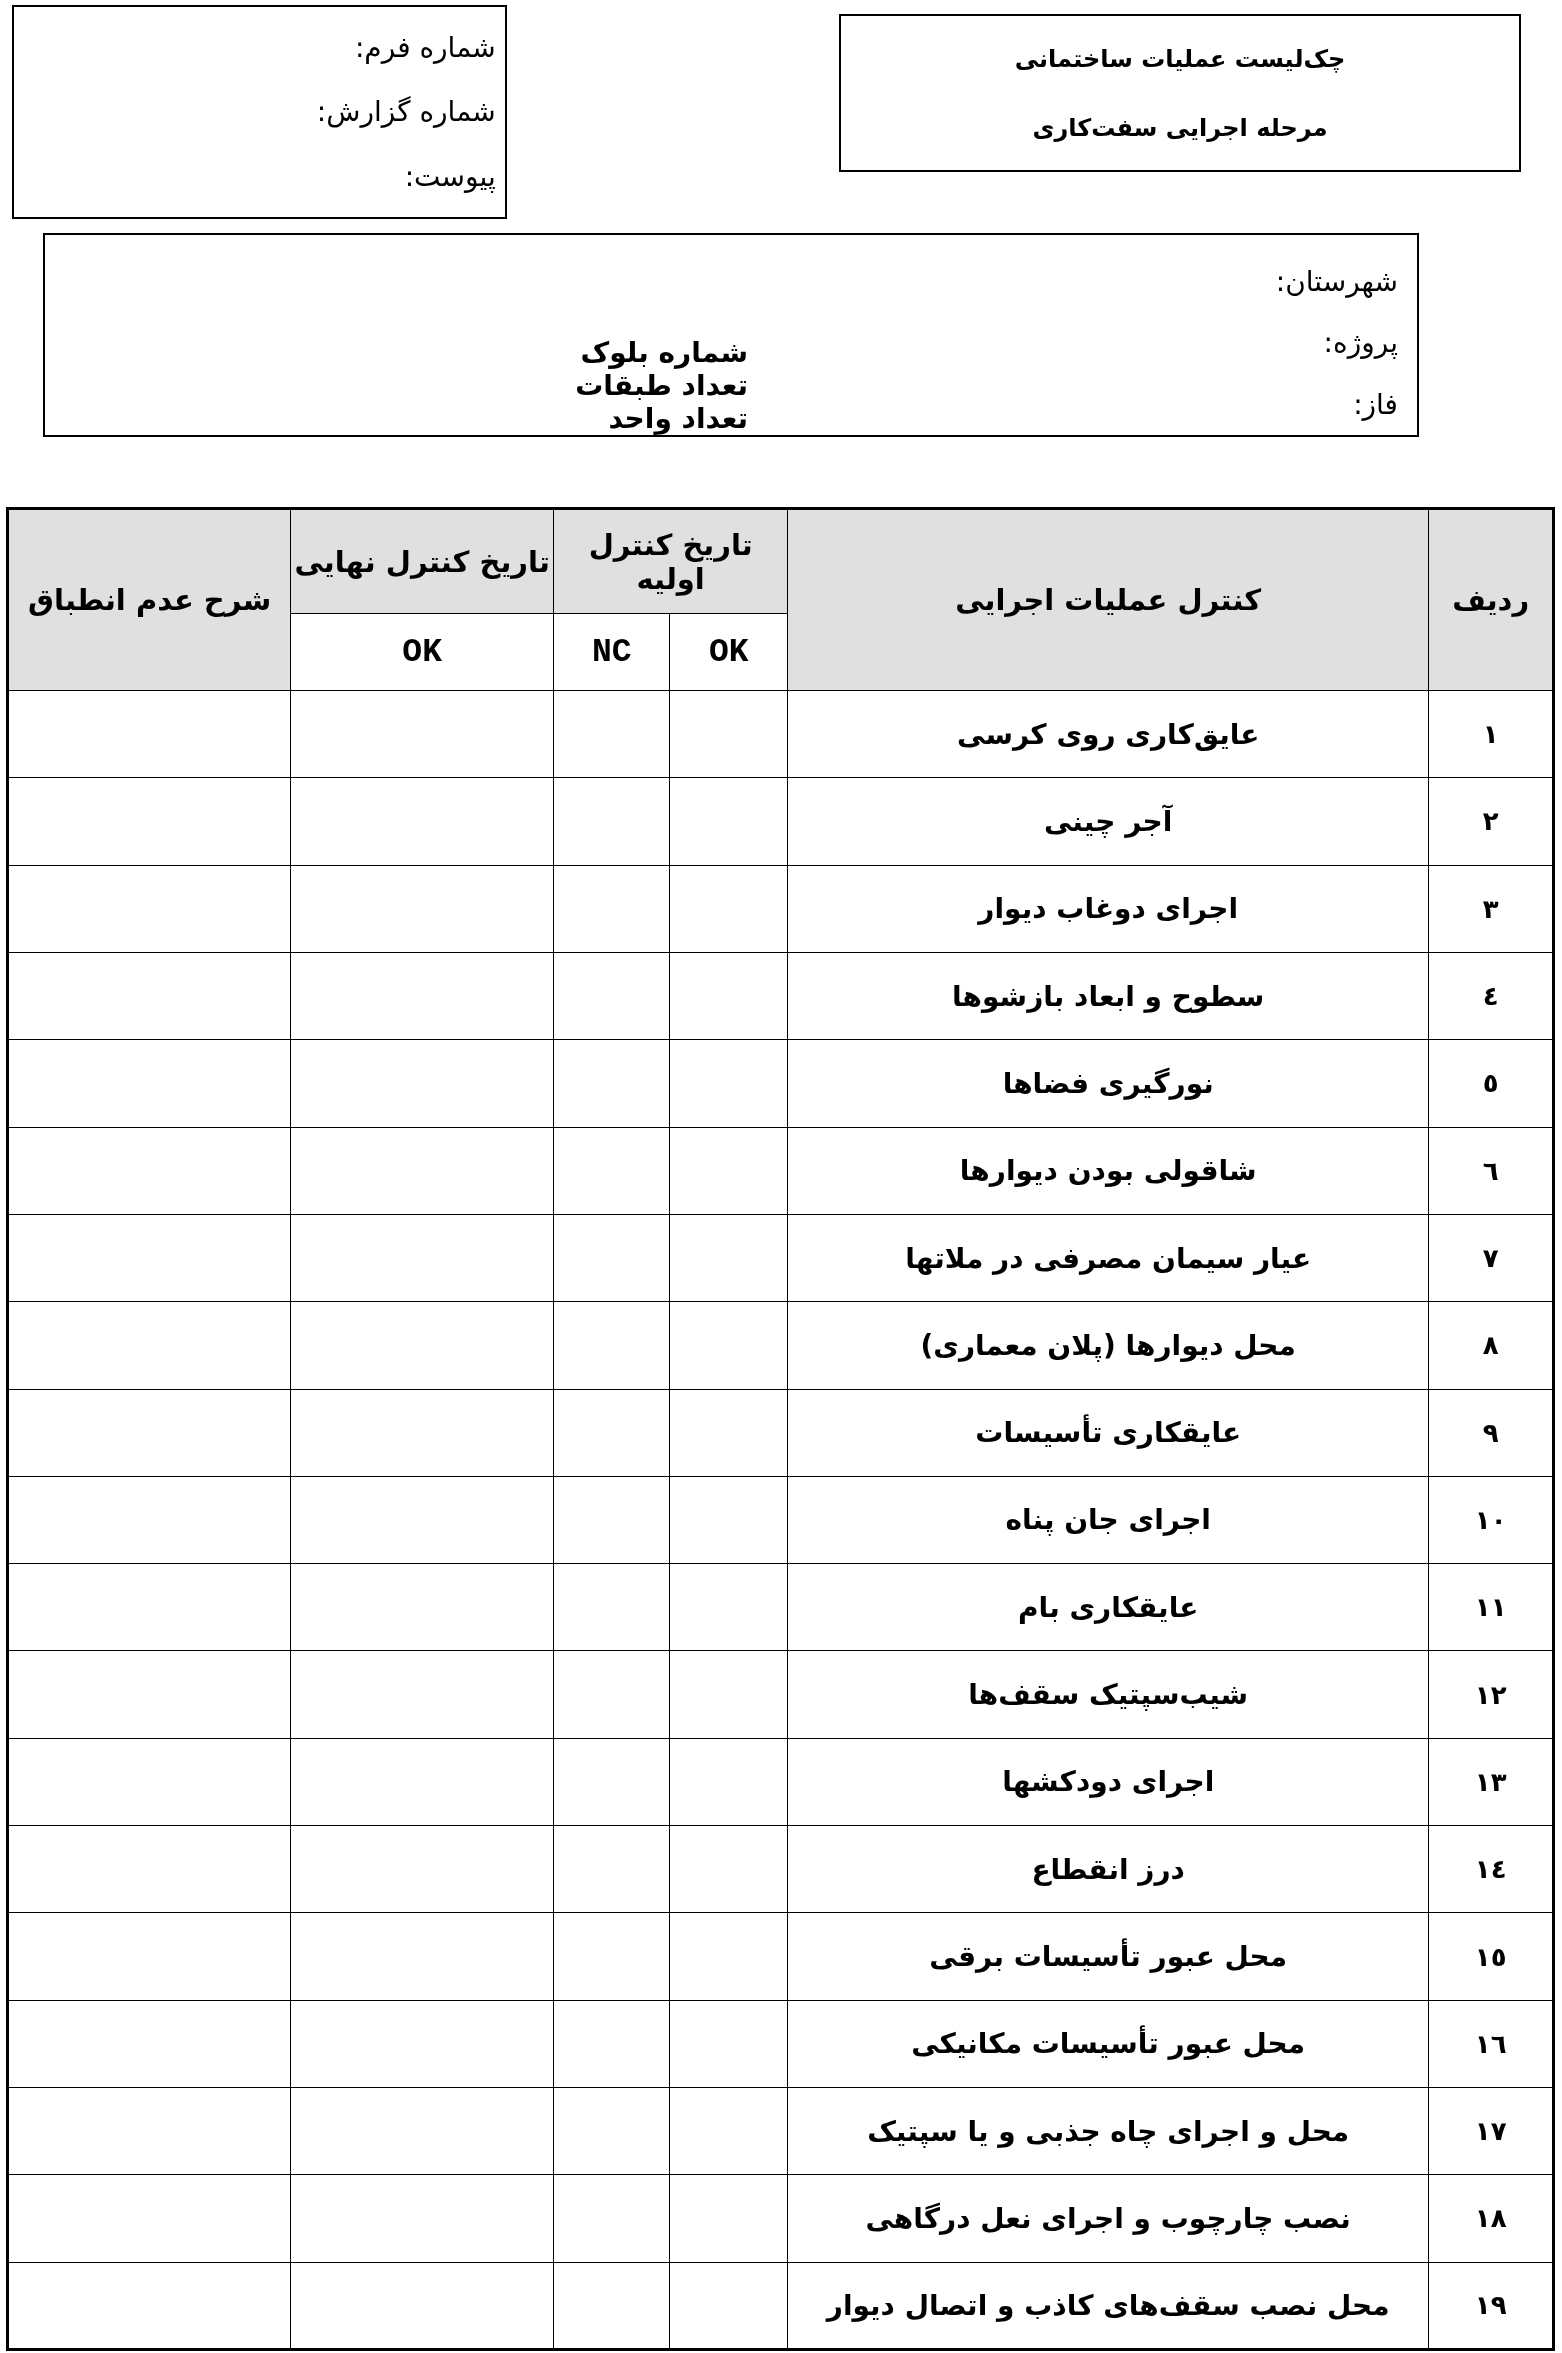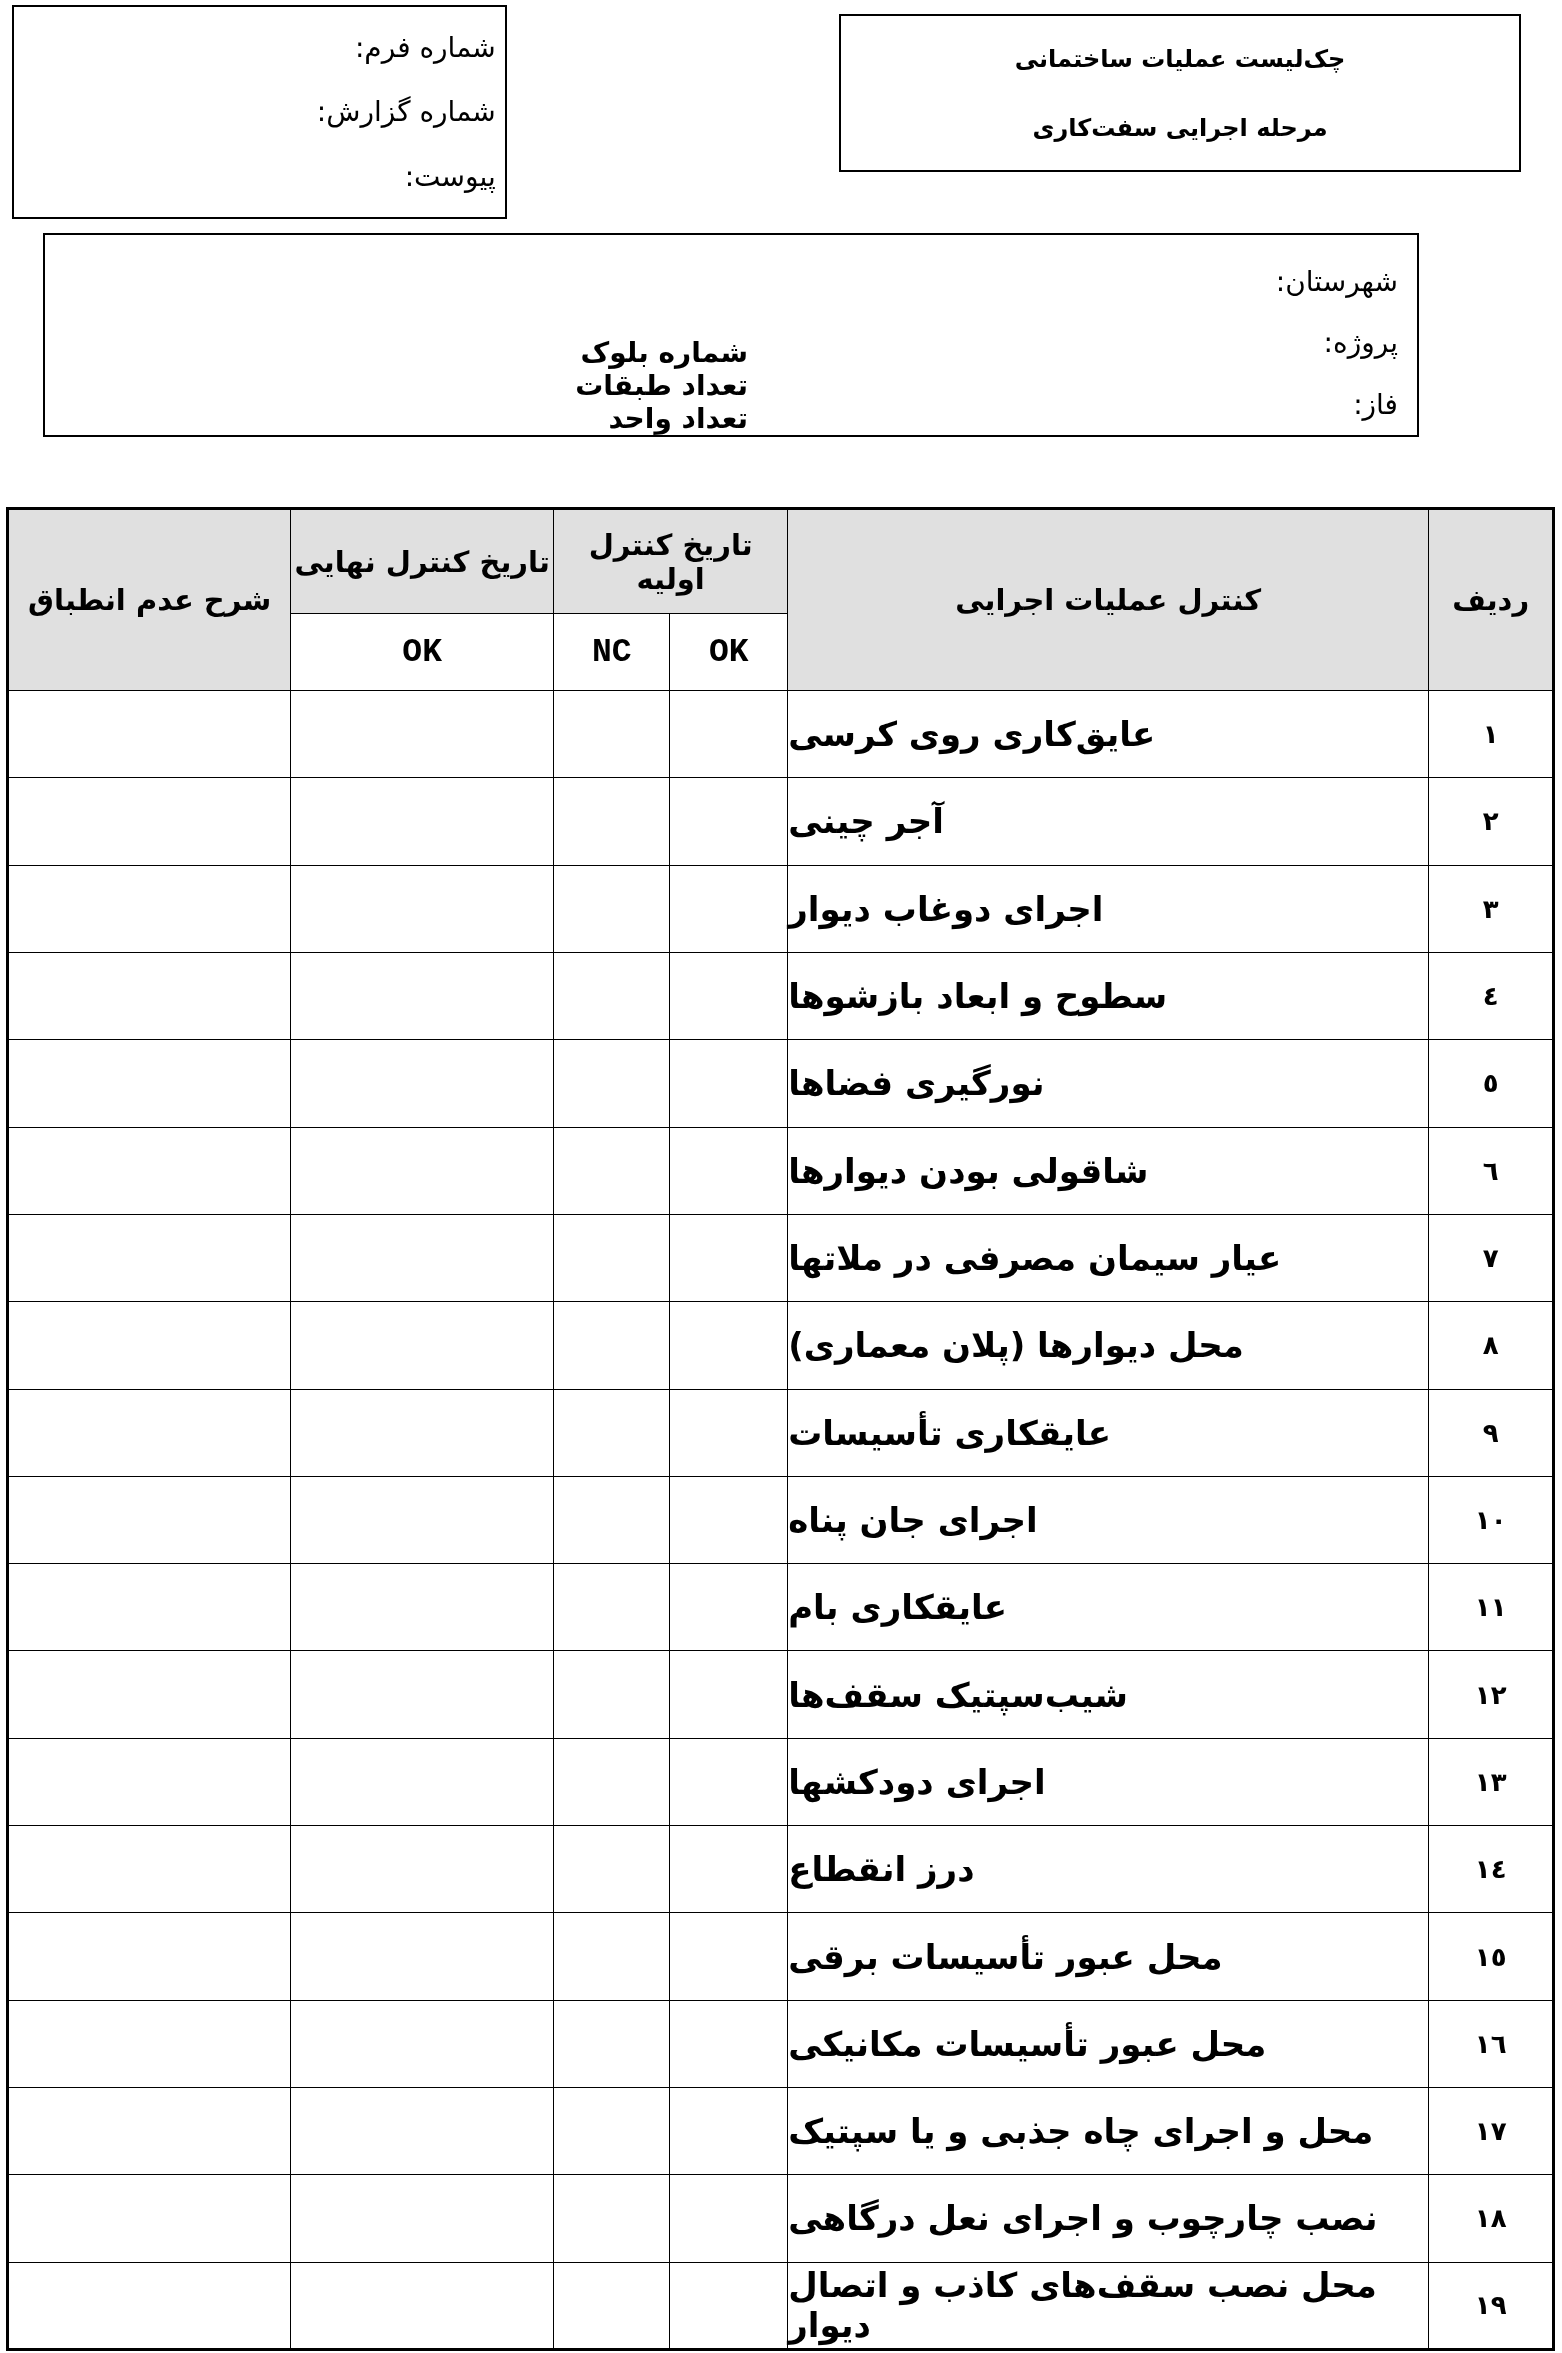--- a/index.html
+++ b/index.html
@@ -79,21 +79,21 @@
     font-family:Liberation Mono, monospace;
     font-size:33px;font-weight:bold;
     border-bottom:3.2px solid var(--border);
   }
   tbody tr{height:87px;}
   td.c-no{
     text-align:center;font-weight:bold;font-size:26px;
     padding-bottom:27px;
   }
   td.c-item{
-    text-align:left;font-weight:bold;font-size:34px;
+    text-align:center;font-weight:bold;font-size:28px;
     padding:4.8px 24px 9.6px 8px;
   }
   td.c-blank,td.c-desc{background:#fff;}
 </style>
 </head>
 <body>
 
 <div class="page">
 
   <div class="meta-box">

